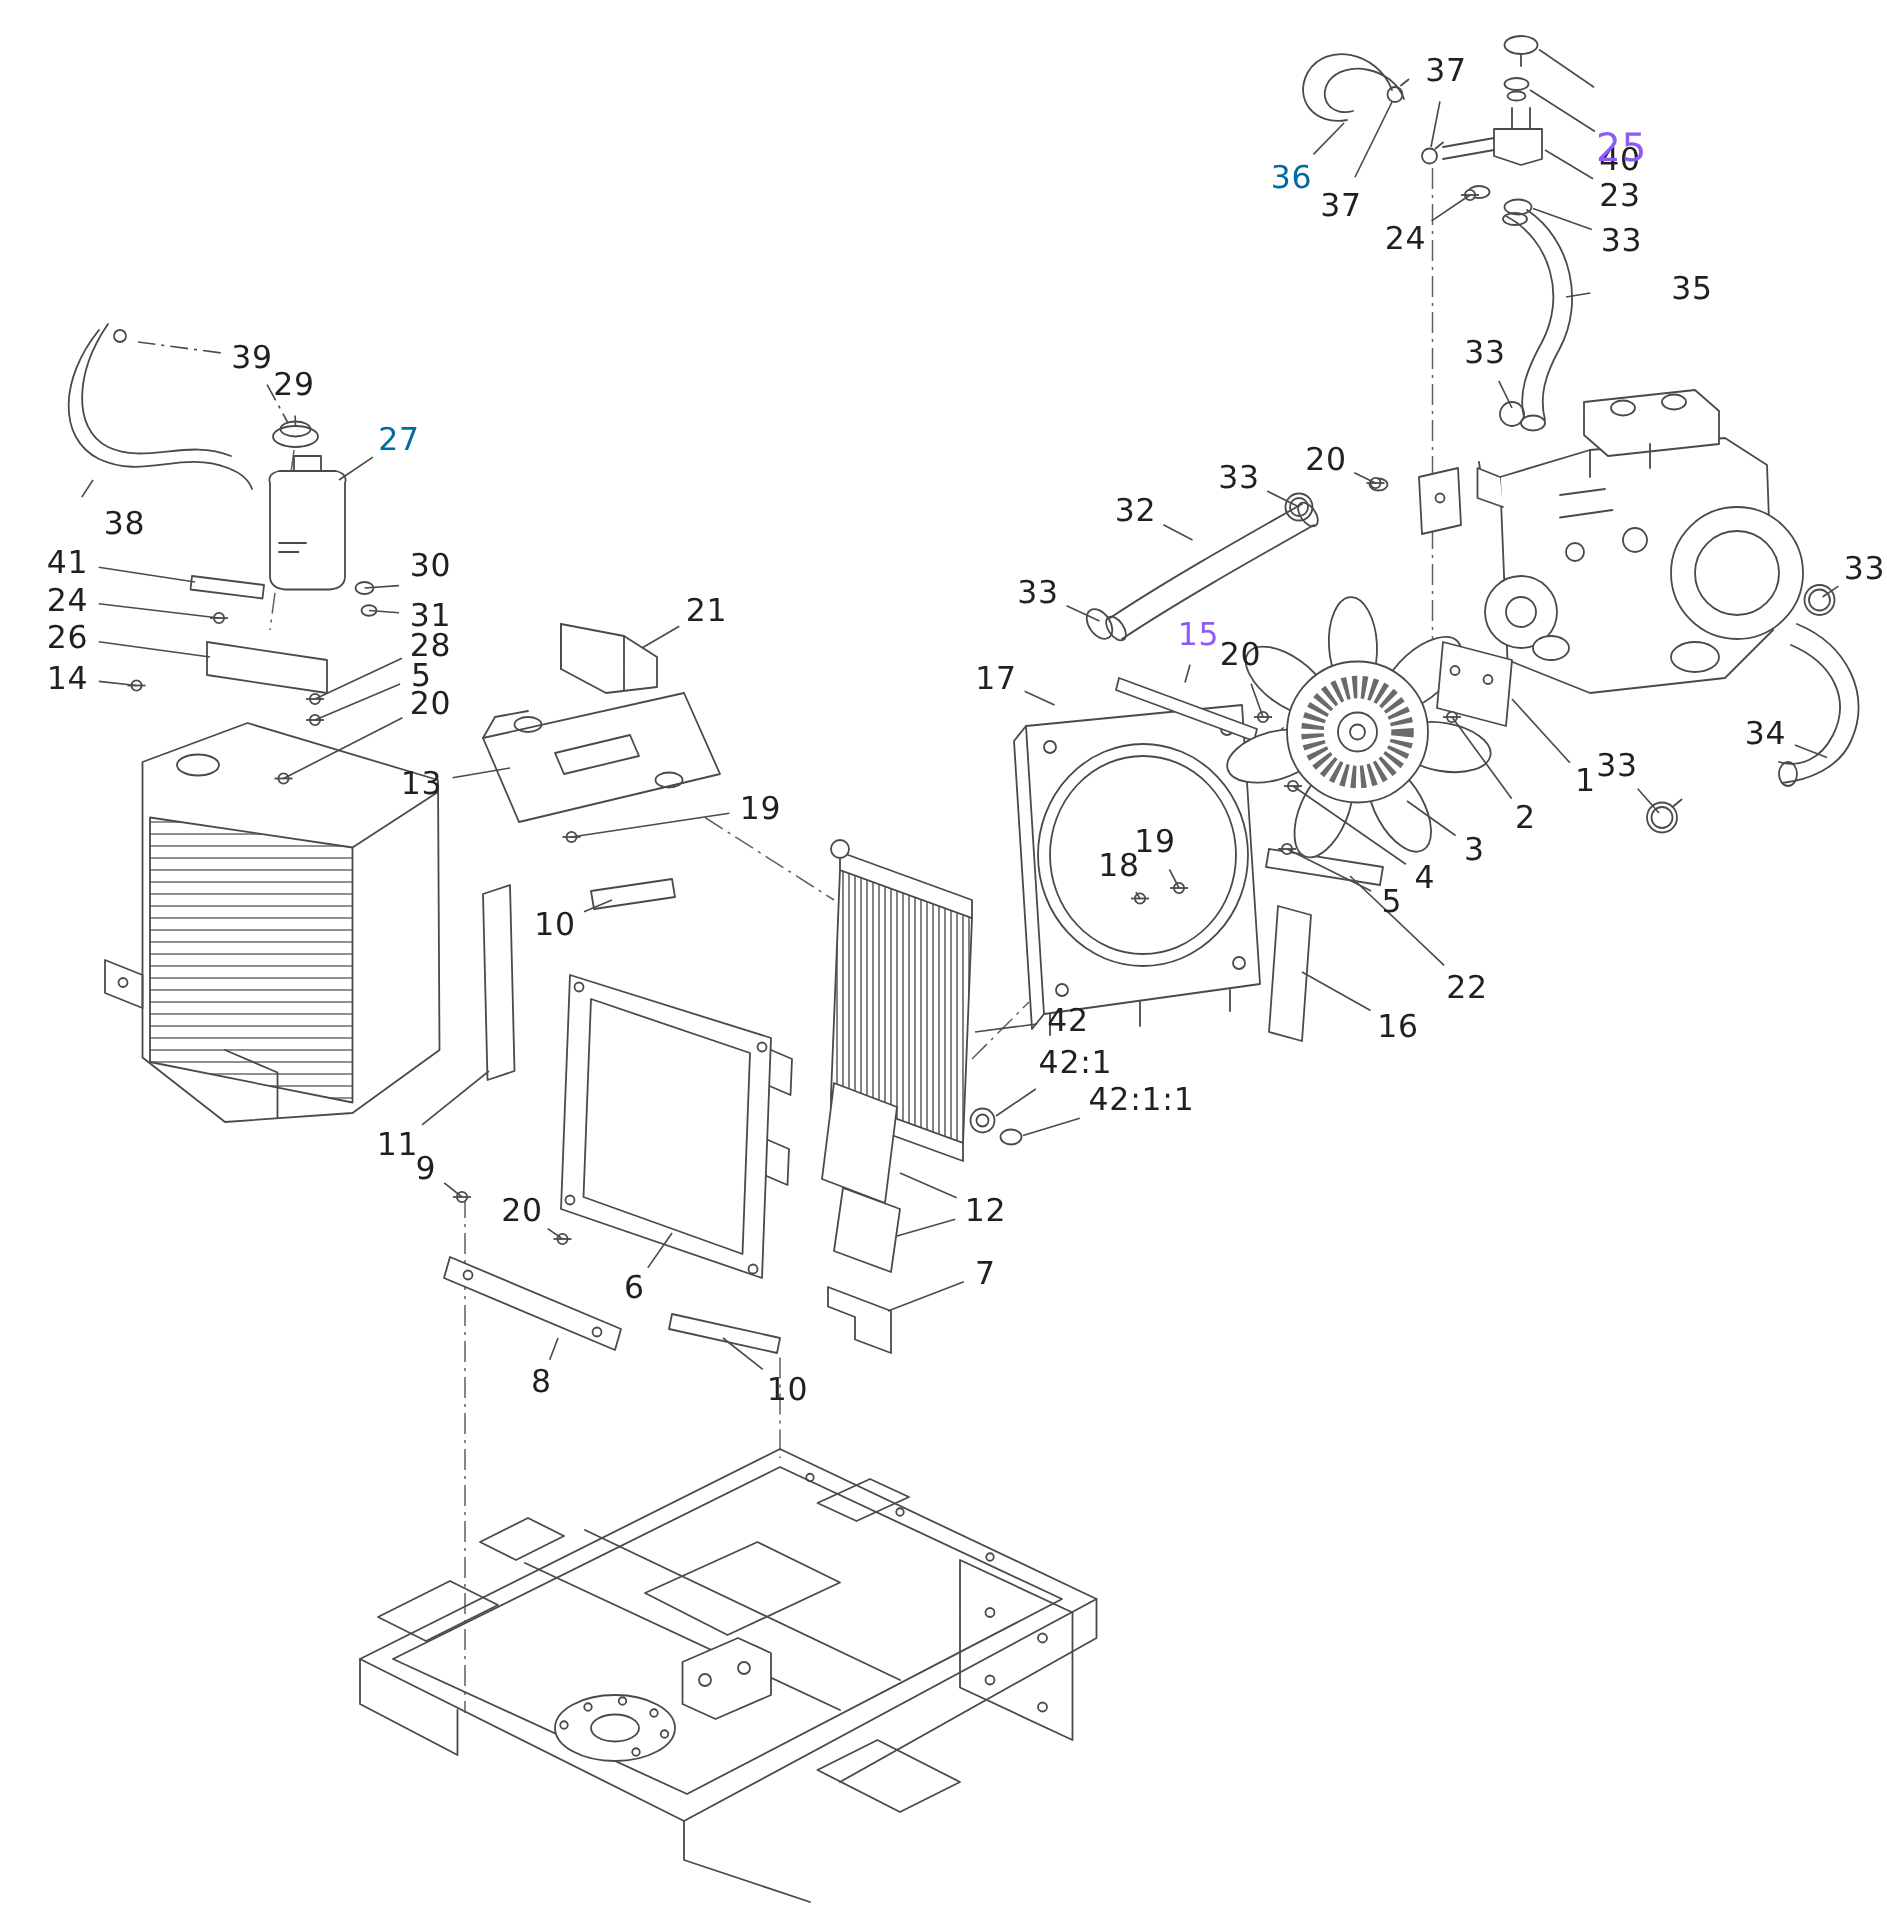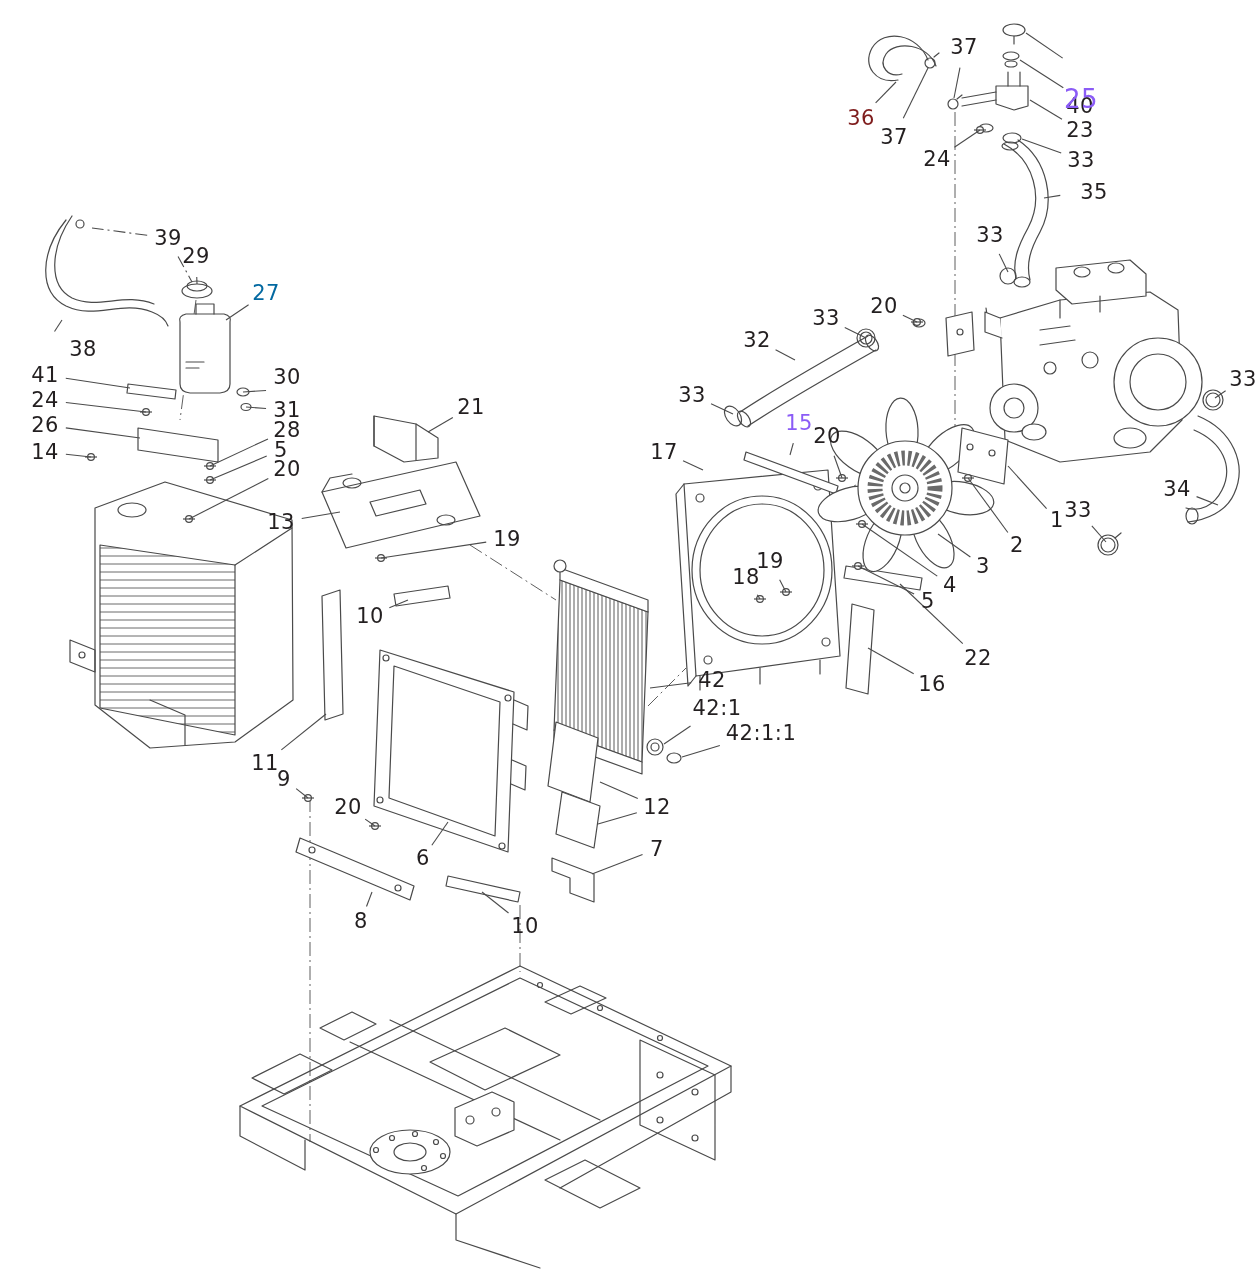--- a/index.html
+++ b/index.html
@@ -336,28 +336,28 @@
       <line x1="365.1739348053161" y1="819.0853615296669" x2="375" y2="826" class="leader"></line>
       <line x1="637.7684476153271" y1="798.5651086032136" x2="600" y2="782" class="leader"></line>
       <line x1="636.8209539570315" y1="812.8143014022113" x2="598" y2="824" class="leader"></line>
       <line x1="431.84113504717783" y1="845.2687655320639" x2="448" y2="822" class="leader"></line>
       <line x1="642.5331431038526" y1="854.5641757292875" x2="592" y2="874" class="leader"></line>
       <line x1="366.49714062886835" y1="906.5075383420743" x2="372" y2="892" class="leader"></line>
       <line x1="508.52727257701144" y1="912.9750527353114" x2="482" y2="892" class="leader"></line>
     </svg>
 
   <div id="callout-layer">
-      <div class="callout" style="left: 861px; top: 118px; font-size: 21px; color: #7f1d1d;">36</div>
+      <div class="callout" style="left: 861px; top: 118px; font-size: 21px; color: #0369a1;">36</div>
       <div class="callout" style="left: 894px; top: 137px; font-size: 21px; color: rgb(35, 31, 32);">37</div>
       <div class="callout" style="left: 964px; top: 47px; font-size: 21px; color: rgb(35, 31, 32);">37</div>
       <div class="callout" style="left: 1080px; top: 70px; font-size: 21px; color: rgb(35, 31, 32); margin-top: 36px;">40</div>
       <div class="callout" style="left: 1081px; top: 99px; font-size: 26px; color: #8b5cf6;">25</div>
       <div class="callout" style="left: 1080px; top: 130px; font-size: 21px; color: rgb(35, 31, 32);">23</div>
       <div class="callout" style="left: 1081px; top: 160px; font-size: 21px; color: rgb(35, 31, 32);">33</div>
-      <div class="callout" style="left: 1094px; top: 192px; font-size: 21px; color: rgb(35, 31, 32);">35</div>
+      <div class="callout" style="left: 1128px; top: 192px; font-size: 21px; color: rgb(35, 31, 32);">35</div>
       <div class="callout" style="left: 937px; top: 159px; font-size: 21px; color: rgb(35, 31, 32);">24</div>
       <div class="callout" style="left: 990px; top: 235px; font-size: 21px; color: rgb(35, 31, 32);">33</div>
       <div class="callout" style="left: 168px; top: 238px; font-size: 21px; color: rgb(35, 31, 32);">39</div>
       <div class="callout" style="left: 196px; top: 256px; font-size: 21px; color: rgb(35, 31, 32);">29</div>
       <div class="callout" style="left: 266px; top: 293px; font-size: 21px; color: #0369a1;">27</div>
       <div class="callout" style="left: 43px; top: 349px; font-size: 21px; color: rgb(35, 31, 32); margin-left: 40px;">38</div>
       <div class="callout" style="left: 45px; top: 375px; font-size: 21px; color: rgb(35, 31, 32);">41</div>
       <div class="callout" style="left: 45px; top: 400px; font-size: 21px; color: rgb(35, 31, 32);">24</div>
       <div class="callout" style="left: 45px; top: 425px; font-size: 21px; color: rgb(35, 31, 32);">26</div>
       <div class="callout" style="left: 45px; top: 452px; font-size: 21px; color: rgb(35, 31, 32);">14</div>

